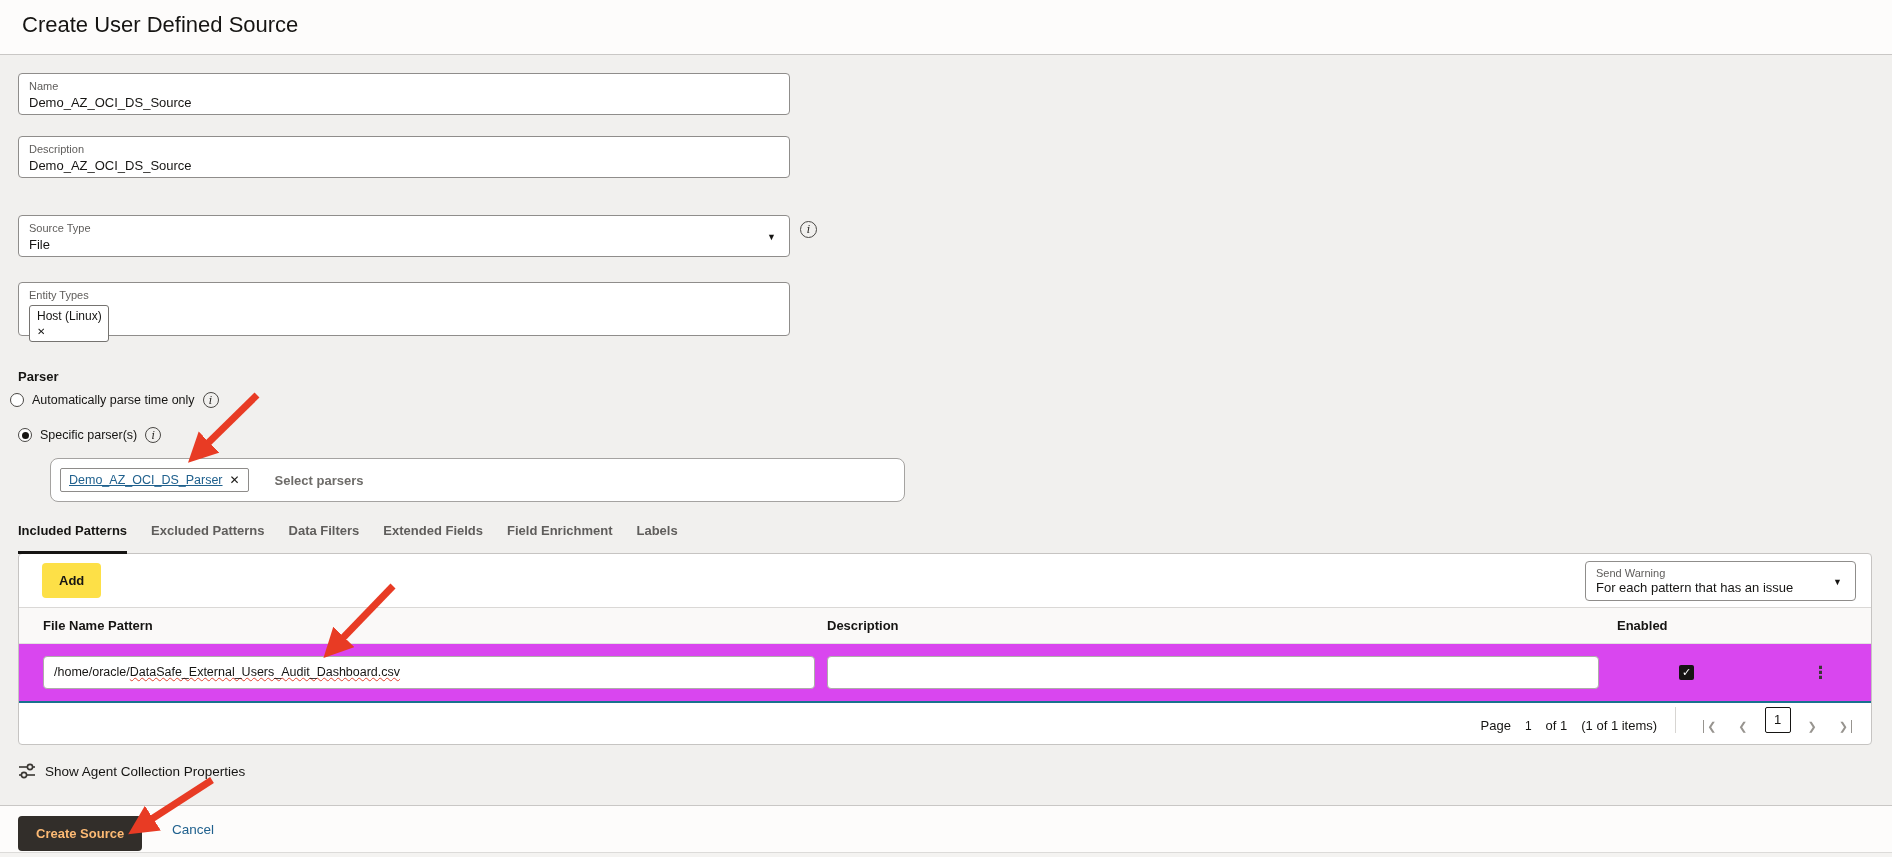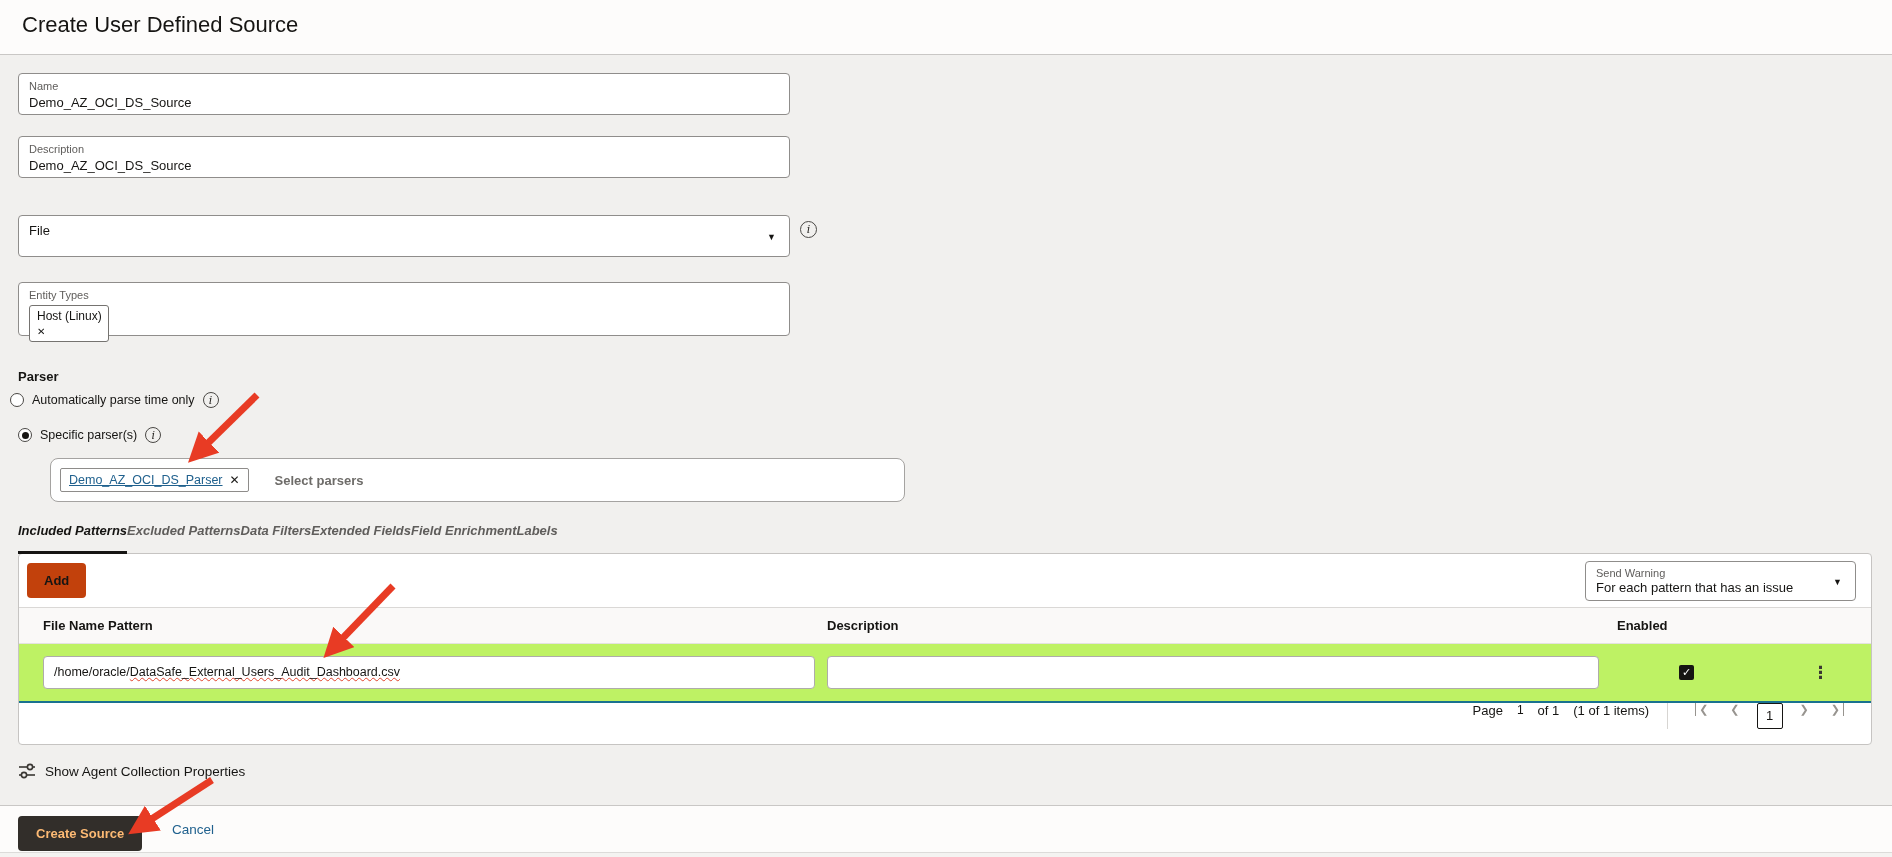--- a/index.html
+++ b/index.html
@@ -37,52 +37,52 @@
 
   .parser-box { position:absolute; left:50px; top:458px; width:855px; height:44px; background:#fff;
     border:1px solid #a5a3a1; border-radius:8px; display:flex; align-items:center; padding:0 9px; }
   .parser-chip { display:inline-flex; align-items:center; gap:7px; border:1px solid #8e8c8a; border-radius:2px;
     background:#fff; padding:4px 8px; }
   .parser-chip .link { font-size:12.5px; color:#20618e; text-decoration:underline; cursor:pointer; }
   .parser-chip .chip-x { font-size:12px; font-weight:700; color:#161513; cursor:pointer; }
   .parser-placeholder { margin-left:26px; font-size:13px; font-weight:700; color:#6e6c69; }
 
   
-  .tabs { position:absolute; left:18px; top:523px; display:flex; z-index:2;font-style:italic; }
+  .tabs { position:absolute; left:18px; top:523px; display:flex; gap:24px; z-index:2; }
   .tab { font-size:13px; font-weight:700; color:#5f5d5b; padding-bottom:13px; cursor:pointer; }
   .tab.active { color:#161513; border-bottom:3.5px solid #161513; }
 
   
   .card { position:absolute; left:18px; top:553px; width:1854px; height:192px; background:#fff;
     border:1px solid #c6c4c2; border-radius:4px; z-index:1; }
   .toolbar { position:absolute; left:0; top:0; width:100%; height:54px; border-bottom:1px solid #dad8d6; }
-  .add-btn { position:absolute; left:8px; top:9px; background:#c2410c; border:none; border-radius:4px;
+  .add-btn { position:absolute; left:23px; top:9px; background:#fde047; border:none; border-radius:4px;
     padding:10px 17px; font-size:13px; font-weight:700; color:#161513; font-family:inherit; cursor:pointer; }
   .send-warning { position:absolute; right:15px; top:7px; width:271px; height:40px; background:#fff;
     border:1px solid #8f8d8b; border-radius:4px; padding:4px 10px; cursor:pointer; }
   .send-warning .flabel { font-size:11px; color:#5f5d5b; line-height:14px; }
   .send-warning .fvalue { font-size:13px; color:#161513; line-height:16px; }
 
   .thead { position:absolute; left:0; top:54px; width:100%; height:36px; background:#faf9f8; border-bottom:1px solid #e4e2e0; }
   .th { position:absolute; top:0; line-height:36px; font-size:13px; font-weight:700; color:#161513; }
   .th-file { left:24px; } .th-desc { left:808px; } .th-enabled { left:1598px; }
 
-  .trow { position:absolute; left:0; top:90px; width:100%; height:59px; background:#bef264; border-bottom:2px solid #19718f; }
+  .trow { position:absolute; left:0; top:90px; width:100%; height:59px; background:#d946ef; border-bottom:2px solid #19718f; }
   .cell-input { position:absolute; top:12px; height:33px; background:#fff; border:1px solid #aeacaa; border-radius:4px;
     font-size:12.5px; color:#161513; line-height:31px; padding:0 10px; font-family:inherit; }
   .file-input { left:24px; width:772px; white-space:nowrap; overflow:hidden; cursor:text; }
   .file-input .misspell { text-decoration:underline; text-decoration-style:wavy; text-decoration-color:#e0442e; text-decoration-thickness:1px; }
   .desc-input { left:808px; width:772px; }
   .checkbox { position:absolute; left:1660px; top:21px; width:15px; height:15px; background:#161513; border-radius:2px;
     color:#fff; font-size:11px; line-height:15px; text-align:center; cursor:pointer; }
   .kebab { position:absolute; left:1793px; top:17px; font-size:17px; font-weight:700; color:#3a3733; cursor:pointer;
     letter-spacing:0; line-height:24px; }
 
-  .pager { position:absolute; left:0; top:149px; width:100%; height:30px; display:flex; align-items:flex-start;
-    justify-content:flex-end; padding-right:16px; font-size:13px; color:#161513; }
+  .pager { position:absolute; left:0; top:149px; width:100%; height:30px; display:flex; align-items:flex-end;
+    justify-content:flex-end; padding-right:8px; font-size:13px; color:#161513; }
   .pager .lbl { margin-right:14px; }
   .pager .num { font-size:12px; margin-right:14px; }
   .pager .sum { margin-right:16px; }
   .pager .vdiv { width:1px; height:26px; background:#d7d5d2; margin:0 16px 0 2px; }
   .pg-btn { color:#97948f; font-size:11px; cursor:pointer; margin:0 11px; }
   .pg-btn.first { border-left:1.5px solid #97948f; padding-left:3px; }
   .pg-btn.last { border-right:1.5px solid #97948f; padding-right:3px; }
   .pg-current { width:26px; height:26px; border:1.2px solid #161513; border-radius:2px; background:#fff;
     text-align:center; line-height:24px; font-size:13px; margin:0 6px; cursor:default; }
 
@@ -111,20 +111,21 @@
   <span class="flabel">Name</span>
   <span class="fvalue">Demo_AZ_OCI_DS_Source</span>
 </div>
 
 <div class="field" style="left:18px; top:136px; width:772px; height:42px;">
   <span class="flabel">Description</span>
   <span class="fvalue">Demo_AZ_OCI_DS_Source</span>
 </div>
 
 <div class="field" style="left:18px; top:215px; width:772px; height:42px; cursor:pointer;">
+  <span class="flabel">Source Type</span>
   <span class="fvalue">File</span>
   <span class="caret">▼</span>
 </div>
 <span class="info-icon abs" style="left:800px; top:221px;">i</span>
 
 <div class="field" style="left:18px; top:282px; width:772px; height:54px;">
   <span class="flabel">Entity Types</span>
   <span class="chip" style="margin-top:3px;">
     <span>Host (Linux)</span>
     <span class="chip-x">✕</span>

